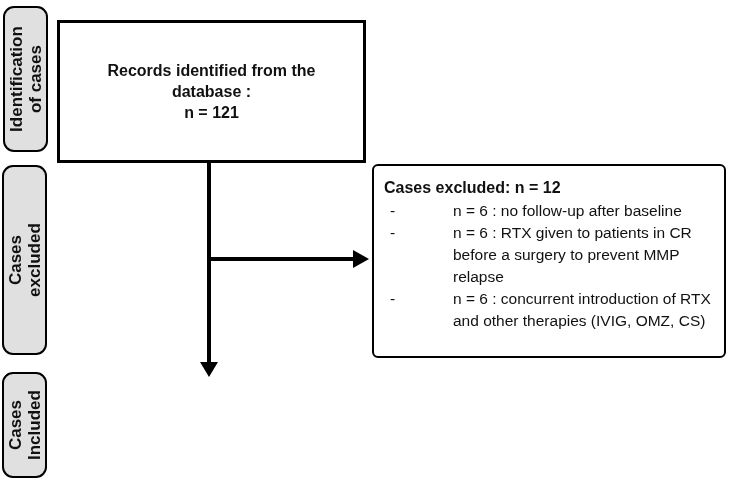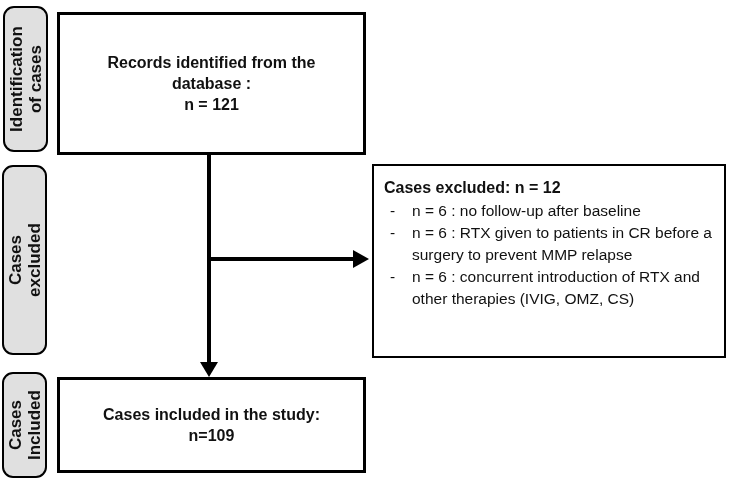--- a/index.html
+++ b/index.html
@@ -57,40 +57,42 @@
     white-space: pre-line;
     text-align: center;
     font-weight: bold;
     font-size: 16px;
     line-height: 21px;
     color: #111111;
   }
   .excl {
     border-width: 2.5px;
     padding: 11px 8px 0 10px;
+    border-radius: 6px;
   }
   .excl-title {
     font-weight: bold;
     font-size: 16px;
     line-height: 22px;
     color: #111111;
     margin-bottom: 1px;
   }
   .excl-item {
     display: flex;
     font-size: 15.5px;
     line-height: 22px;
     color: #111111;
   }
   .excl-item .dash {
     flex: 0 0 22px;
     margin-left: 6px;
   }
   .excl-item .item-text {
     flex: 1;
+    margin-left: 41px;
   }
 </style>
 </head>
 <body>
 
 <div class="canvas">
 
   <svg class="arrows" viewBox="0 0 731 480" aria-hidden="true">
     <g>
       <line x1="209" y1="150" x2="209" y2="364" stroke="#000000" stroke-width="4"></line>
@@ -100,21 +102,21 @@
       <line x1="207" y1="259" x2="355" y2="259" stroke="#000000" stroke-width="4"></line>
       <polygon points="353,250 353,268 369,259" fill="#000000"></polygon>
     </g>
   </svg>
 
   <div class="side-label" style="left:3px; top:6px; width:45px; height:146px;">
     <span class="rot">Identification
 of cases</span>
   </div>
 
-  <div class="box center-box" style="left:57px; top:12px; width:309px; height:143px;">
+  <div class="box center-box" style="left:57px; top:20px; width:309px; height:143px;">
     <span class="box-text">Records identified from the
 database :
 n = 121</span>
   </div>
 
   <div class="side-label" style="left:2px; top:165px; width:45px; height:190px;">
     <span class="rot">Cases excluded</span>
   </div>
 
   <div class="box excl" style="left:372px; top:164px; width:354px; height:194px;">
@@ -131,18 +133,14 @@
       <span class="dash">-</span>
       <span class="item-text">n = 6 : concurrent introduction of RTX and other therapies (IVIG, OMZ, CS)</span>
     </div>
   </div>
 
   <div class="side-label" style="left:2px; top:372px; width:45px; height:106px;">
     <span class="rot">Cases
 Included</span>
   </div>
 
-  <div class="box center-box" style="left:57px; top:377px; width:309px; height:96px;">
-    <span class="box-text">Cases included in the study:
-n=109</span>
-  </div>
 
 </div>
 
 </body></html>

